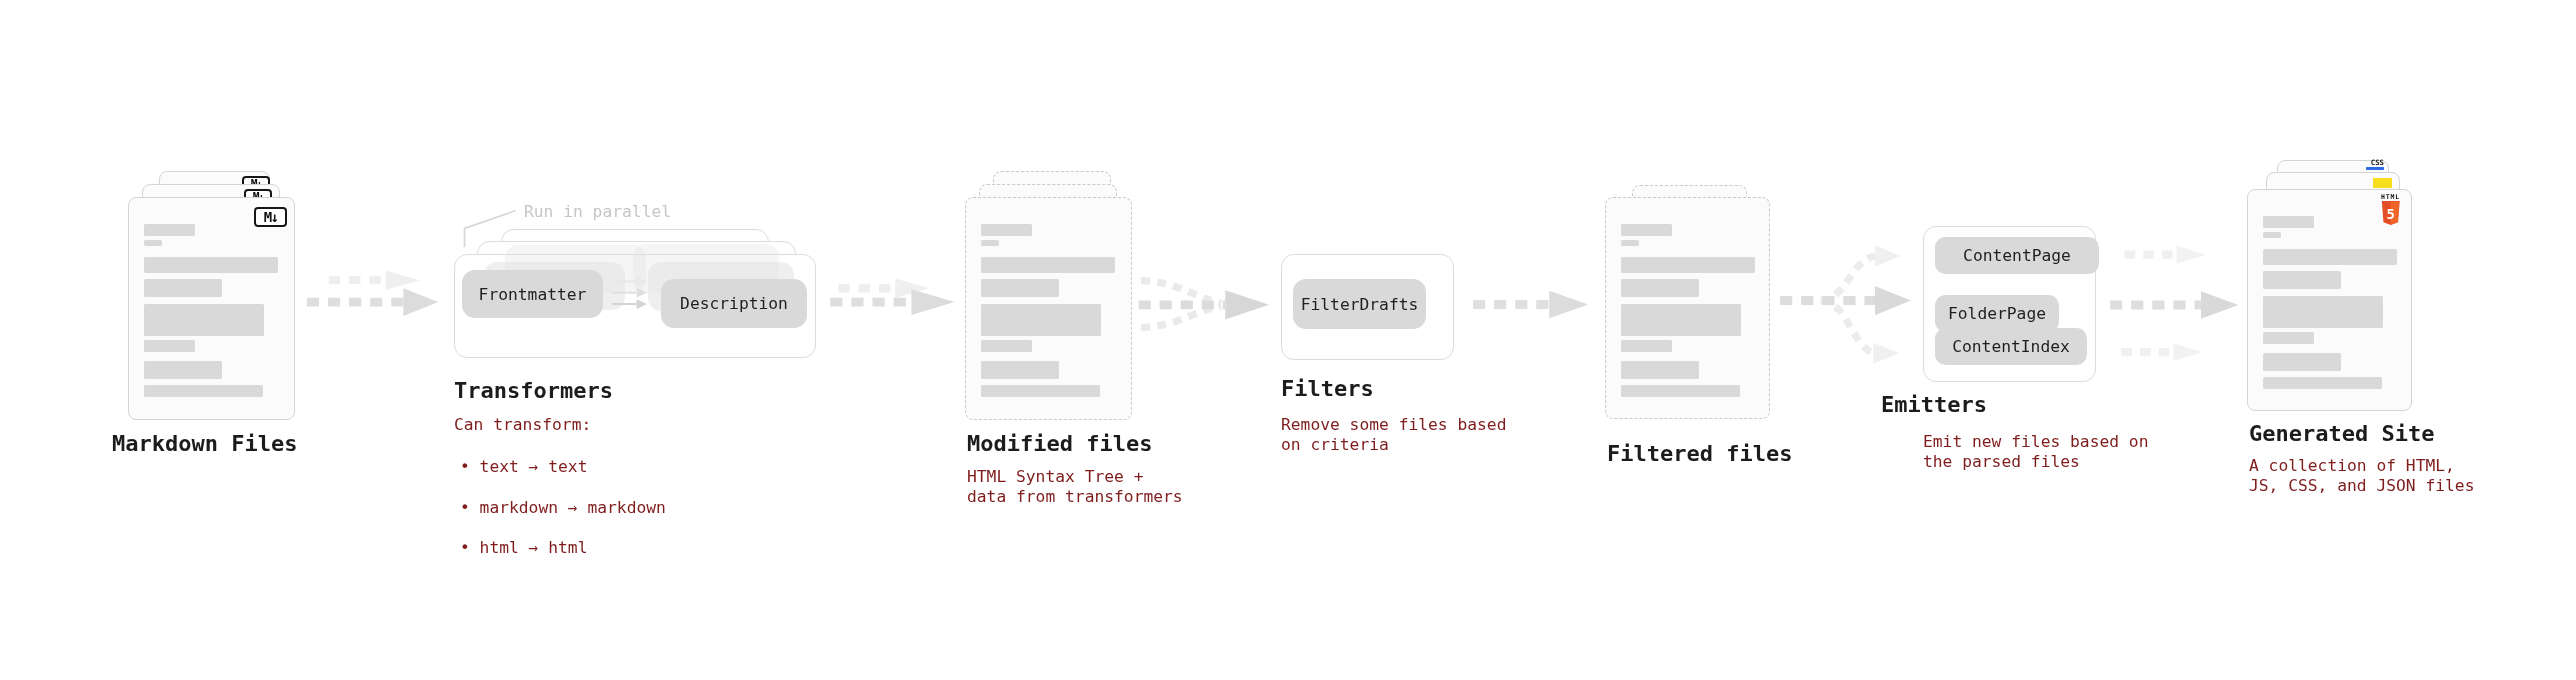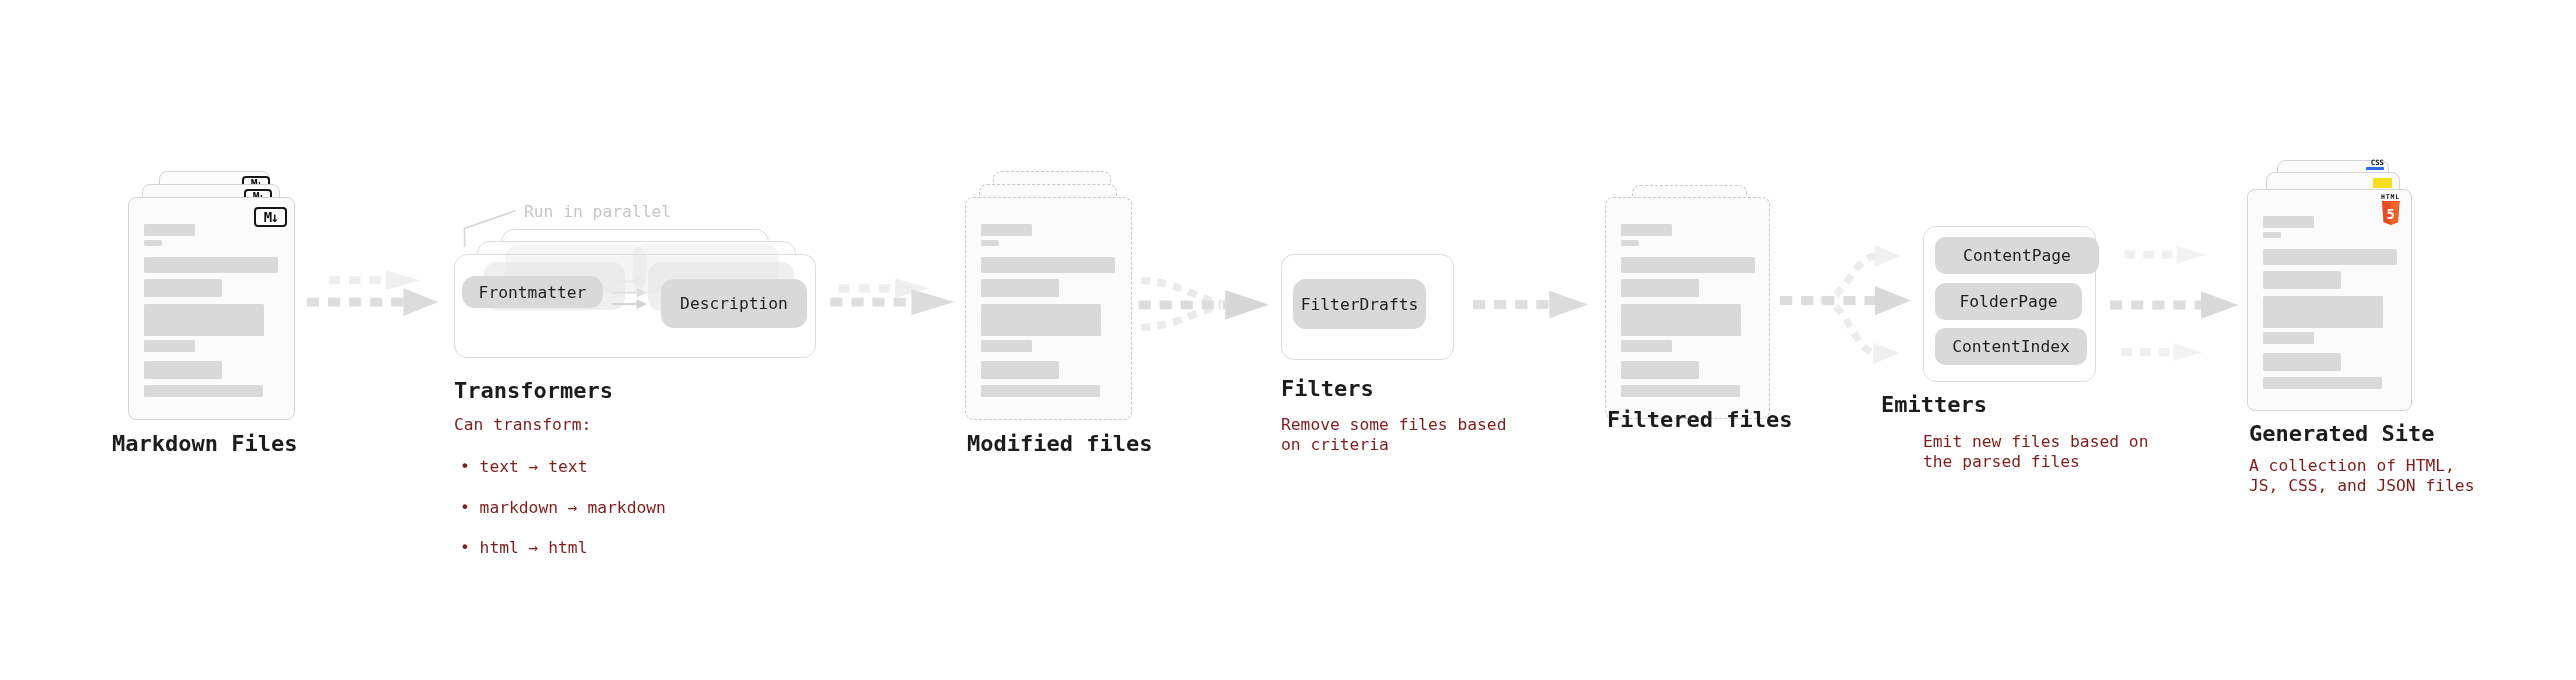--- a/index.html
+++ b/index.html
@@ -83,21 +83,21 @@
   <div class="tbox" style="left:477px;top:241px;width:319px;height:105px"></div>
   <div class="tbox" style="left:454px;top:254px;width:362px;height:104px"></div>
 
   <svg class="arrow-svg" style="left:458px;top:203px" width="65" height="46" viewBox="0 0 80 56">
     <polyline points="71,9 8,31 8,54" fill="none" stroke="#d6d6d6" stroke-width="2"></polyline>
   </svg>
   <div class="annotation" style="left:524px;top:202px">Run in parallel</div>
 
   <div class="chip ghost g2" style="left:505px;top:245px;width:141px;height:48px"></div>
   <div class="chip ghost g1" style="left:484px;top:262px;width:141px;height:48px"></div>
-  <div class="chip" style="left:462px;top:276px;width:141px;height:32px">Frontmatter</div>
+  <div class="chip" style="left:462px;top:270px;width:141px;height:48px">Frontmatter</div>
 
   <div class="chip ghost g2" style="left:633px;top:244px;width:146px;height:49px"></div>
   <div class="chip ghost g1" style="left:648px;top:262px;width:146px;height:49px"></div>
   <div class="chip" style="left:661px;top:279px;width:146px;height:49px">Description</div>
 
   <svg class="arrow-svg" style="left:609px;top:273px" width="47" height="41" viewBox="0 0 58 50">
     <line x1="4" y1="10" x2="34" y2="10" stroke="#e9e9e9" stroke-width="2.5"></line>
       <polygon points="34,4 47,10 34,16" fill="#e9e9e9"></polygon>
     <line x1="4" y1="24" x2="34" y2="24" stroke="#dfdfdf" stroke-width="2.5"></line>
       <polygon points="34,18 47,24 34,30" fill="#dfdfdf"></polygon>
@@ -126,20 +126,22 @@
     <div class="bar b1"></div>
     <div class="bar b2"></div>
     <div class="bar b3"></div>
     <div class="bar b4"></div>
     <div class="bar b5"></div>
     <div class="bar b6"></div>
     <div class="bar b7"></div>
     <div class="bar b8"></div>
   </div>
   <div class="stage-label" style="left:967px;top:432px">Modified files</div>
+  <div class="stage-sub" style="left:967px;top:467px">HTML Syntax Tree +
+data from transformers</div>
 
   <svg class="arrow-svg" style="left:1136px;top:270px" width="138" height="81" viewBox="0 0 170 100">
     <path d="M6,13 C55,15 75,36 105,41" fill="none" stroke="#eaeaea" stroke-width="9" stroke-dasharray="11 9"></path>
     <path d="M6,71 C55,69 75,48 105,45" fill="none" stroke="#eaeaea" stroke-width="9" stroke-dasharray="11 9"></path>
     <line x1="3" y1="43" x2="110" y2="43" stroke="#dcdcdc" stroke-width="11" stroke-dasharray="15 11"></line>
     <polygon points="110,25 164,43 110,61" fill="#d7d7d7"></polygon>
   </svg>
 
   <div class="tbox" style="left:1281px;top:254px;width:173px;height:106px"></div>
   <div class="chip" style="left:1293px;top:279px;width:133px;height:50px">FilterDrafts</div>
@@ -156,34 +158,34 @@
   <div class="fcard dashed" style="left:1605px;top:197px;width:165px;height:222px">
     <div class="bar b1"></div>
     <div class="bar b2"></div>
     <div class="bar b3"></div>
     <div class="bar b4"></div>
     <div class="bar b5"></div>
     <div class="bar b6"></div>
     <div class="bar b7"></div>
     <div class="bar b8"></div>
   </div>
-  <div class="stage-label" style="left:1607px;top:408px">Filtered files</div>
+  <div class="stage-label" style="left:1607px;top:442px">Filtered files</div>
 
   <svg class="arrow-svg" style="left:1776px;top:234px" width="138" height="142" viewBox="0 0 170 175">
     <path d="M55,82 C88,80 92,32 122,27" fill="none" stroke="#ececec" stroke-width="9" stroke-dasharray="11 9"></path>
     <polygon points="122,14 153,27 122,40" fill="#f0f0f0"></polygon>
     <path d="M55,82 C88,84 92,135 120,147" fill="none" stroke="#ececec" stroke-width="9" stroke-dasharray="11 9"></path>
     <polygon points="120,134 152,147 120,160" fill="#f0f0f0"></polygon>
     <line x1="5" y1="82" x2="122" y2="82" stroke="#dcdcdc" stroke-width="11" stroke-dasharray="15 11"></line>
     <polygon points="122,64 166,82 122,100" fill="#d9d9d9"></polygon>
   </svg>
 
   <div class="tbox" style="left:1923px;top:226px;width:173px;height:156px"></div>
   <div class="chip emit" style="left:1935px;top:237px;width:164px;height:37px">ContentPage</div>
-  <div class="chip emit" style="left:1935px;top:283px;width:147px;height:37px">FolderPage</div>
+  <div class="chip emit" style="left:1935px;top:295px;width:124px;height:37px">FolderPage</div>
   <div class="chip emit" style="left:1935px;top:328px;width:152px;height:37px">ContentIndex</div>
   <div class="stage-label" style="left:1881px;top:393px">Emitters</div>
   <div class="stage-sub" style="left:1923px;top:432px">Emit new files based on
 the parsed files</div>
 
   <svg class="arrow-svg" style="left:2110px;top:244px" width="130" height="122" viewBox="0 0 160 150">
     <line x1="18" y1="13" x2="82" y2="13" stroke="#f0f0f0" stroke-width="10" stroke-dasharray="13 10"></line>
     <polygon points="82,2 118,13 82,24" fill="#f2f2f2"></polygon>
     <line x1="0" y1="75" x2="112" y2="75" stroke="#dedede" stroke-width="11" stroke-dasharray="15 11"></line>
     <polygon points="112,58 158,75 112,92" fill="#d9d9d9"></polygon>

